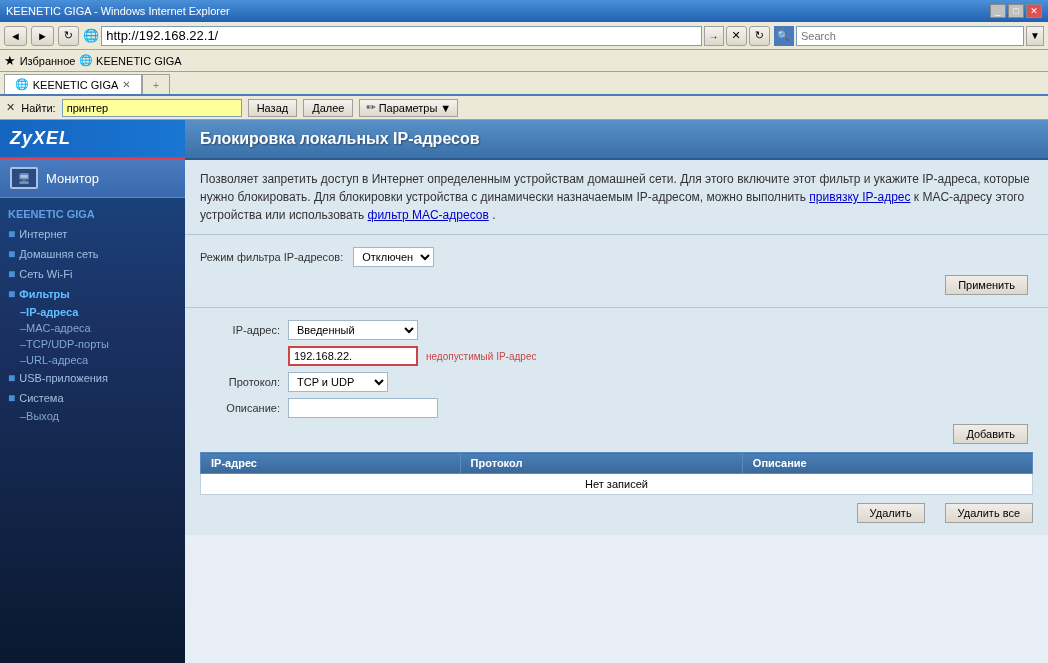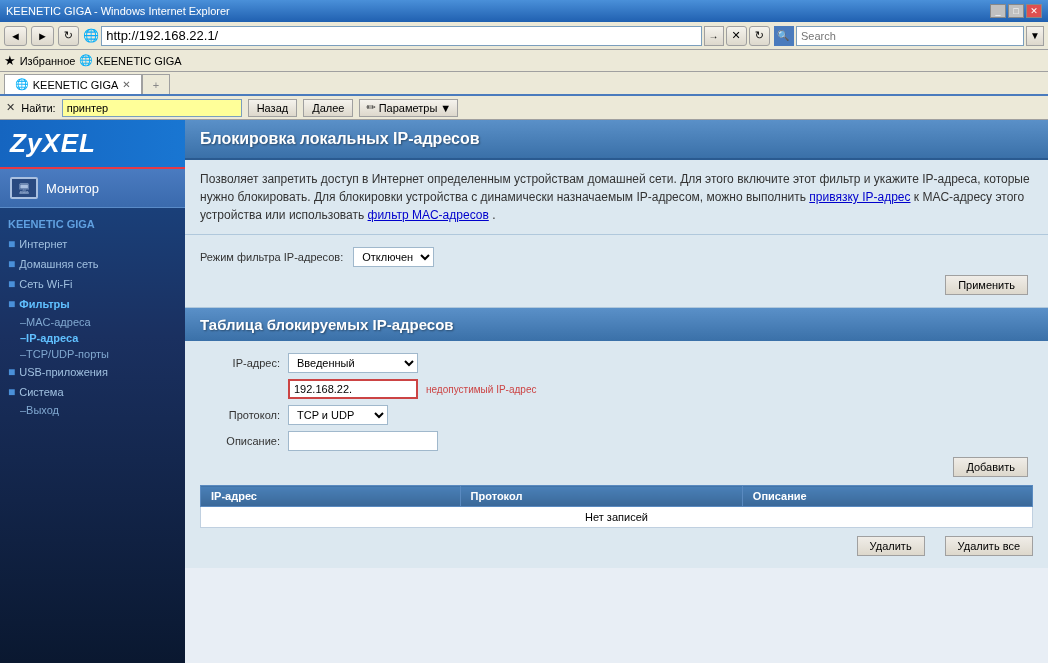--- a/index.html
+++ b/index.html
@@ -188,21 +188,21 @@
       flex-direction: column;
       flex-shrink: 0;
     }
     .sidebar-logo {
       background: linear-gradient(to right, #1565C0, #1976D2);
       padding: 8px 10px;
       border-bottom: 2px solid #e63946;
     }
     .zyxel-text {
       color: white;
-      font-size: 26px;
+      font-size: 18px;
       font-weight: bold;
       font-style: italic;
       letter-spacing: 1px;
       margin-top: 24px;
     }
     .sidebar-monitor {
       background: linear-gradient(to bottom, #4a7bc0, #3a6aad);
       display: flex;
       align-items: center;
       gap: 8px;
@@ -476,28 +476,31 @@
         <span>Домашняя сеть</span>
       </div>
       <div class="nav-section">
         <span class="bullet">■</span>
         <span>Сеть Wi-Fi</span>
       </div>
       <div class="nav-section active">
         <span class="bullet">■</span>
         <span>Фильтры</span>
       </div>
+      <div class="nav-sub selected">
+        <span>–IP-адреса</span>
+      </div>
       <div class="nav-sub">
         <span>–MAC-адреса</span>
       </div>
-      <div class="nav-sub selected">
-        <span>–IP-адреса</span>
-      </div>
       <div class="nav-sub">
         <span>–TCP/UDP-порты</span>
+      </div>
+      <div class="nav-sub">
+        <span>–URL-адреса</span>
       </div>
       <div class="nav-section">
         <span class="bullet">■</span>
         <span>USB-приложения</span>
       </div>
       <div class="nav-section">
         <span class="bullet">■</span>
         <span>Система</span>
       </div>
       <div class="nav-sub">
@@ -526,23 +529,20 @@
           <span class="filter-label">Режим фильтра IP-адресов:</span>
           <select class="filter-select">
             <option>Отключен</option>
             <option>Включен</option>
           </select>
         </div>
         <button class="apply-btn">Применить</button>
       </div>
     </div>
 
-    <div class="table-section-header">
-      <span class="table-section-title">Таблица блокируемых IP-адресов</span>
-    </div>
 
     <div class="table-section-body">
 
       <div class="form-row">
         <span class="form-label">IP-адрес:</span>
         <select class="form-input" style="width:130px;">
           <option>Введенный</option>
           <option>Диапазон</option>
         </select>
       </div>

